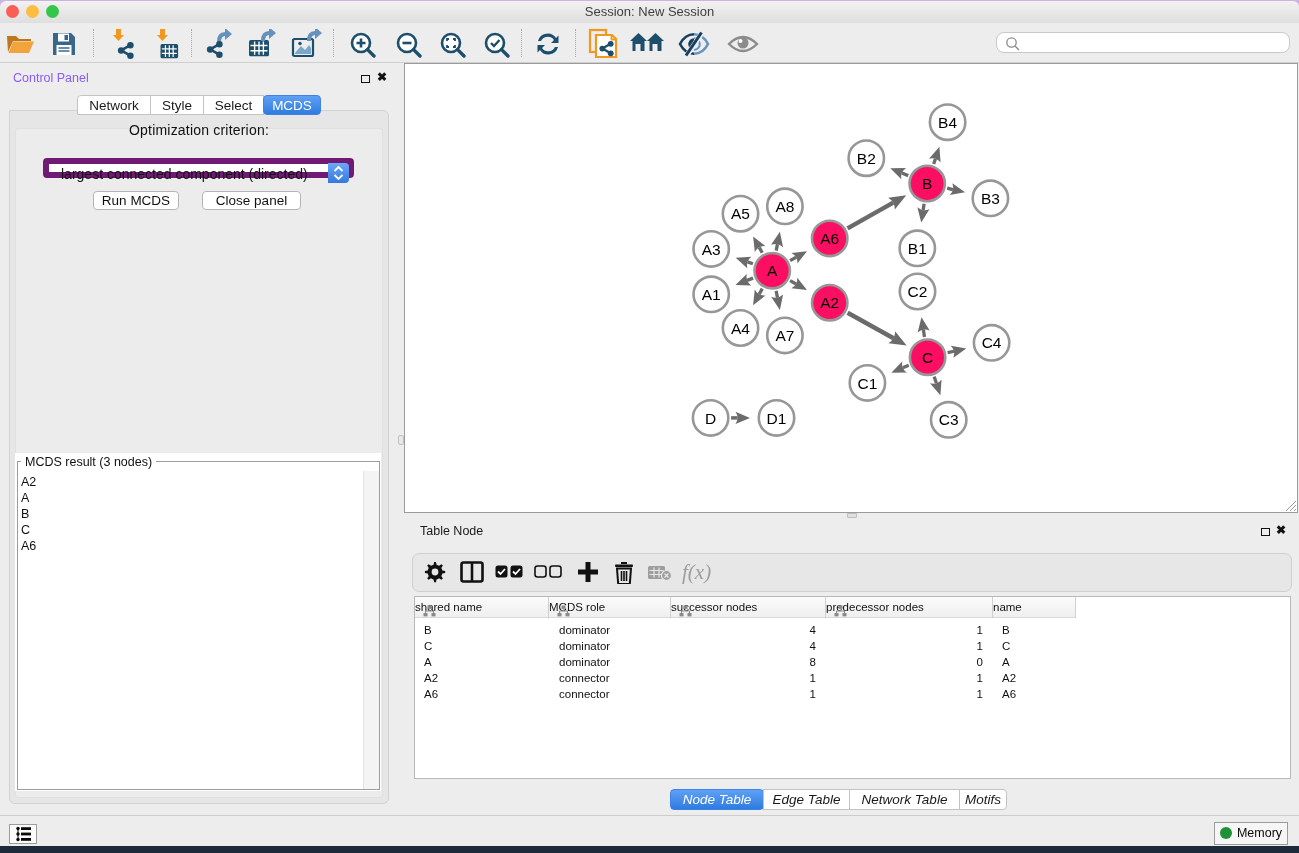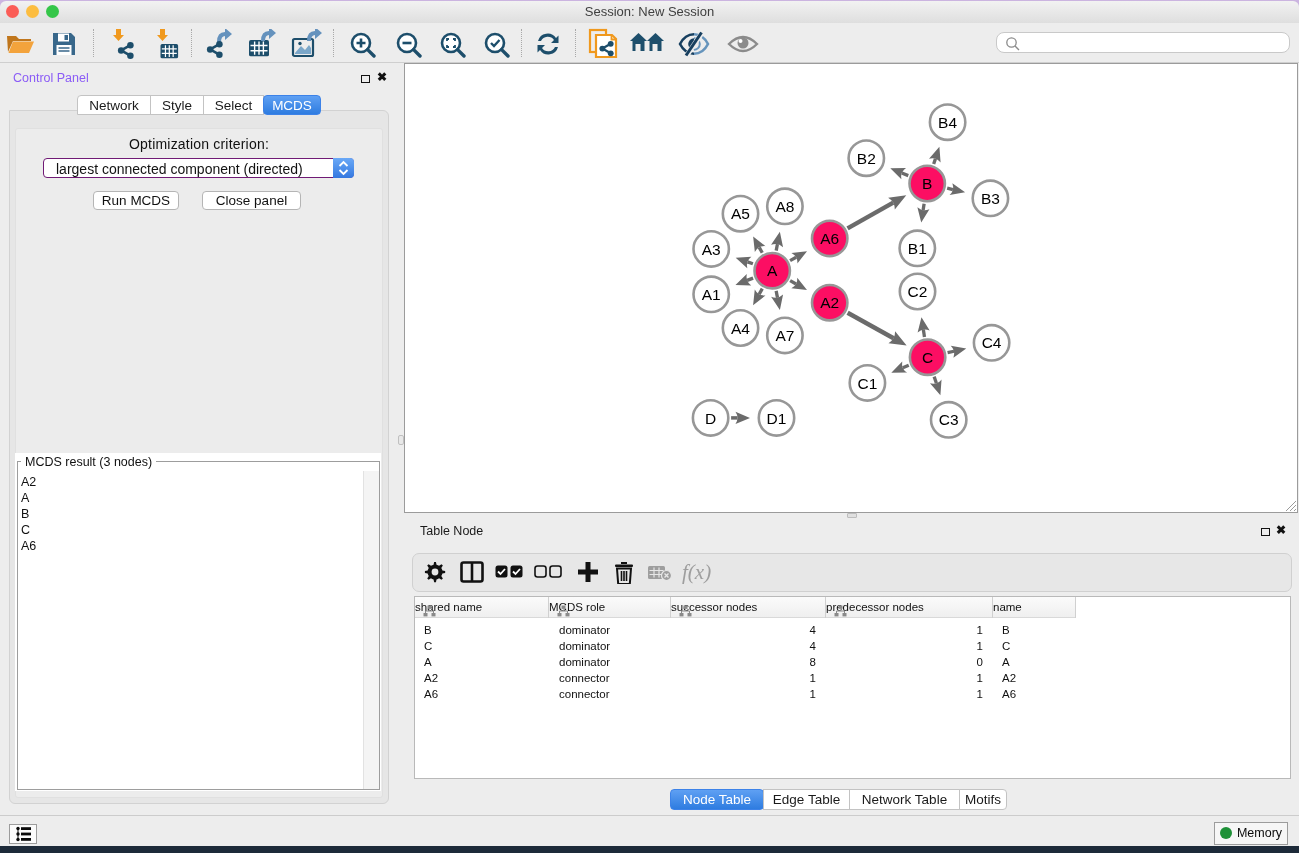--- a/index.html
+++ b/index.html
@@ -29,22 +29,22 @@
 .winbtn-x { left:377px; top:70px; font-size:12px; font-weight:bold; color:#111; }
 .tabrow { display:flex; }
 .tab { height:20px; line-height:19px; font-size:13.5px; color:#1a1a1a; background:#fff;
   border:1px solid #c3c3c3; margin-left:-1px; text-align:center; }
 .tab.first { border-radius:4px 0 0 0; }
 .tab.sel { background:linear-gradient(#5fa0f3,#2e7ce0); color:#fff; border-color:#3c82e8; border-radius:4px; }
 #cp-tabs { left:78px; top:95px; z-index:2; }
 #cp-box { left:9px; top:110px; width:380px; height:694px; background:#e6e6e6;
   border:1px solid #d2d2d2; border-radius:0 6px 6px 6px; }
 #cp-inner { left:15px; top:128px; width:368px; height:670px; background:#ececec; border:1px solid #e0e0e0; border-radius:3px; }
-#opt-label { left:0; top:136px; width:398px; text-align:center; font-size:14px; letter-spacing:0.2px; color:#111; }
-#dropdown { left:43px; top:158px; width:311px; height:20px; background:#fff; border:1px solid #701a75; border-radius:4px; }
+#opt-label { left:0; top:122px; width:398px; text-align:center; font-size:14px; letter-spacing:0.2px; color:#111; }
+#dropdown { left:43px; top:158px; width:311px; height:20px; background:#fff; border:6px solid #701a75; border-radius:4px; }
 #dropdown .dtext { position:absolute; left:12px; top:1.5px; font-size:14px; color:#111; }
 #dd-stepper { position:absolute; right:-1px; top:-1px; width:21px; height:20px; border-radius:0 4px 4px 0;
   background:linear-gradient(#6aa9f7,#3478e0); }
 .btn { position:absolute; height:19px; background:#fff; border:1px solid #b5b5b5; border-radius:4px;
   font-size:13.5px; color:#111; text-align:center; line-height:17.5px; }
 #mcds-white { left:15px; top:453px; width:366px; height:338px; background:#fff; }
 #mcds-fieldset { left:17px; top:461px; width:363px; height:329px; border:1px solid #9d9d9d; }
 #mcds-legend { left:21px; top:455px; background:#fff; padding:0 4px; font-size:12.5px; color:#111; }
 #mcds-list { left:21px; top:474px; font-size:12.5px; color:#111; line-height:16px; }
 #mcds-scroll { left:363px; top:471px; width:16px; height:318px; background:#f4f4f4; border-left:1px solid #e2e2e2; }
@@ -65,21 +65,21 @@
 #tp-box-btn { left:1261px; top:528px; width:9px; height:8px; border:1.6px solid #111; }
 #tp-x { left:1276px; top:523px; font-size:12px; font-weight:bold; color:#111; }
 #tp-toolbar { left:412px; top:553px; width:880px; height:39px; background:#e7e7e7; border:1px solid #d0d0d0; border-radius:7px; }
 #tbl { left:414px; top:596px; width:877px; height:183px; background:#fff; border:1px solid #b9b9b9; }
 #tbl-header { position:absolute; left:0; top:0; width:661px; height:21px;
   background:linear-gradient(#fbfbfb,#efefef); border-bottom:1px solid #d9d9d9; }
 .hcell { position:absolute; top:0; height:21px; border-right:1px solid #d0d0d0; font-size:11.5px; color:#111;
   text-align:left; line-height:21px; }
 .tcell { position:absolute; font-size:11.5px; color:#111; height:16px; line-height:16px; }
 
-#bt-tabs { left:671px; top:789px; }
+#bt-tabs { left:671px; top:789px;font-style:italic; }
 #bt-tabs .tab { height:21px; line-height:20px; }
 
 #statusline { left:0; top:815px; width:1299px; height:1px; background:#cccccc; }
 #listbtn { left:9px; top:824px; width:28px; height:20px; background:#fbfbfb; border:1px solid #9c9c9c; }
 #membtn { left:1214px; top:822px; width:74px; height:23px; background:#f6f6f6; border:1px solid #9c9c9c;
   font-size:12.5px; color:#0a0a0a; line-height:21px; text-align:center; }
 </style>
 </head>
 <body>
 <div id="topstrip" class="abs"></div>

